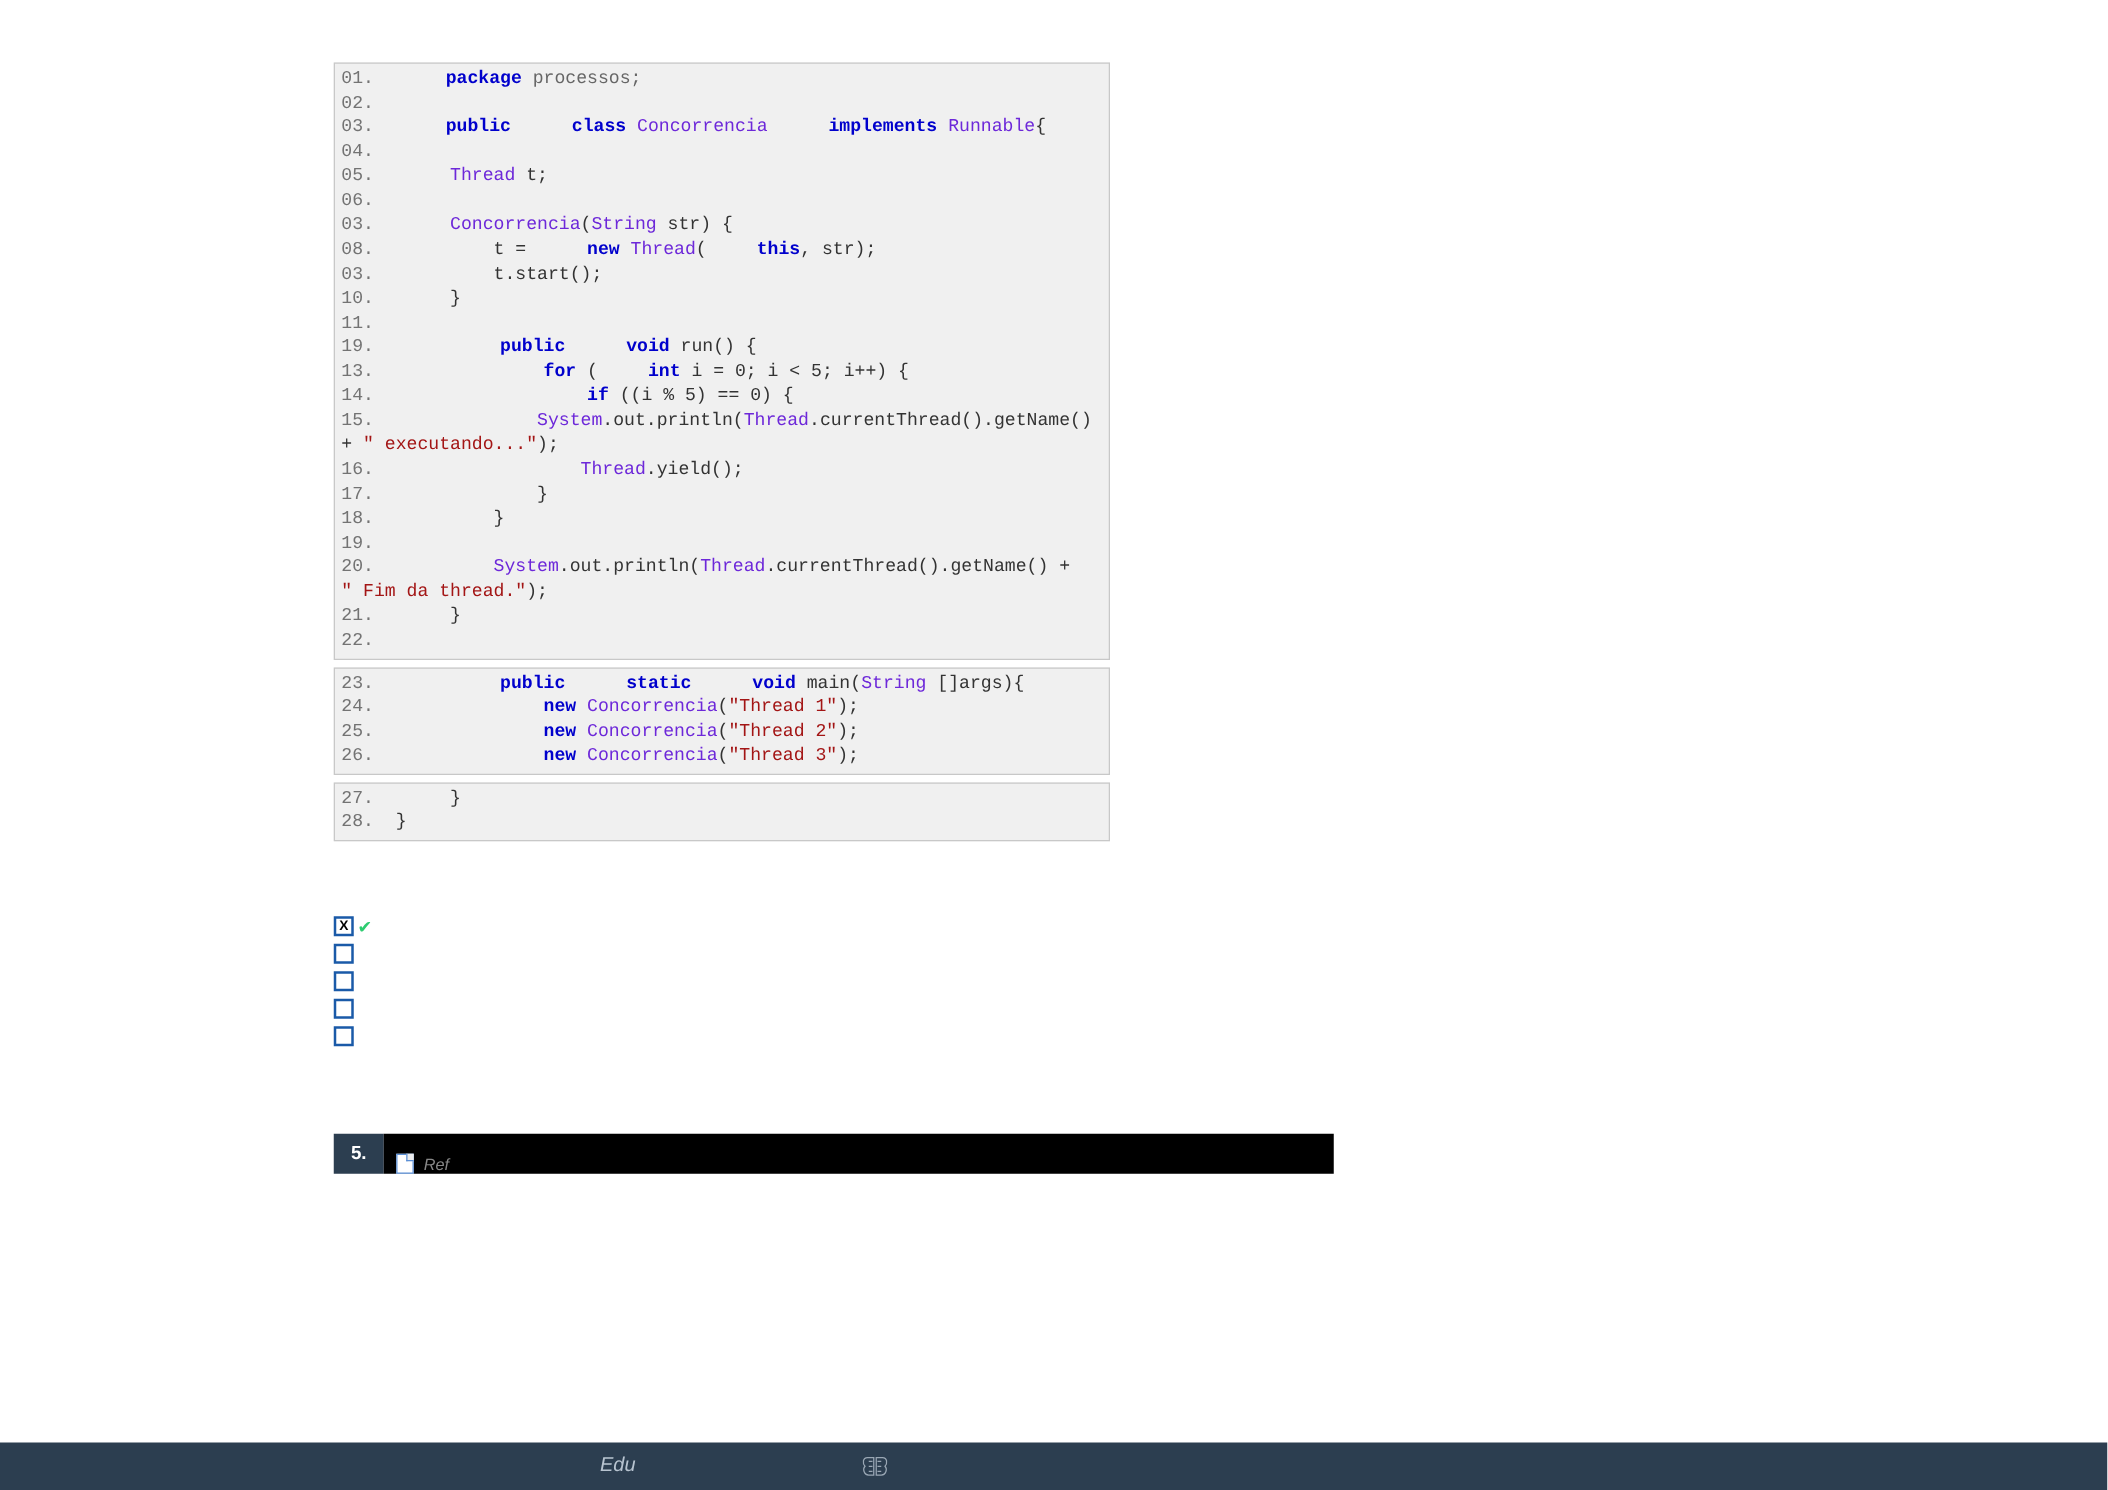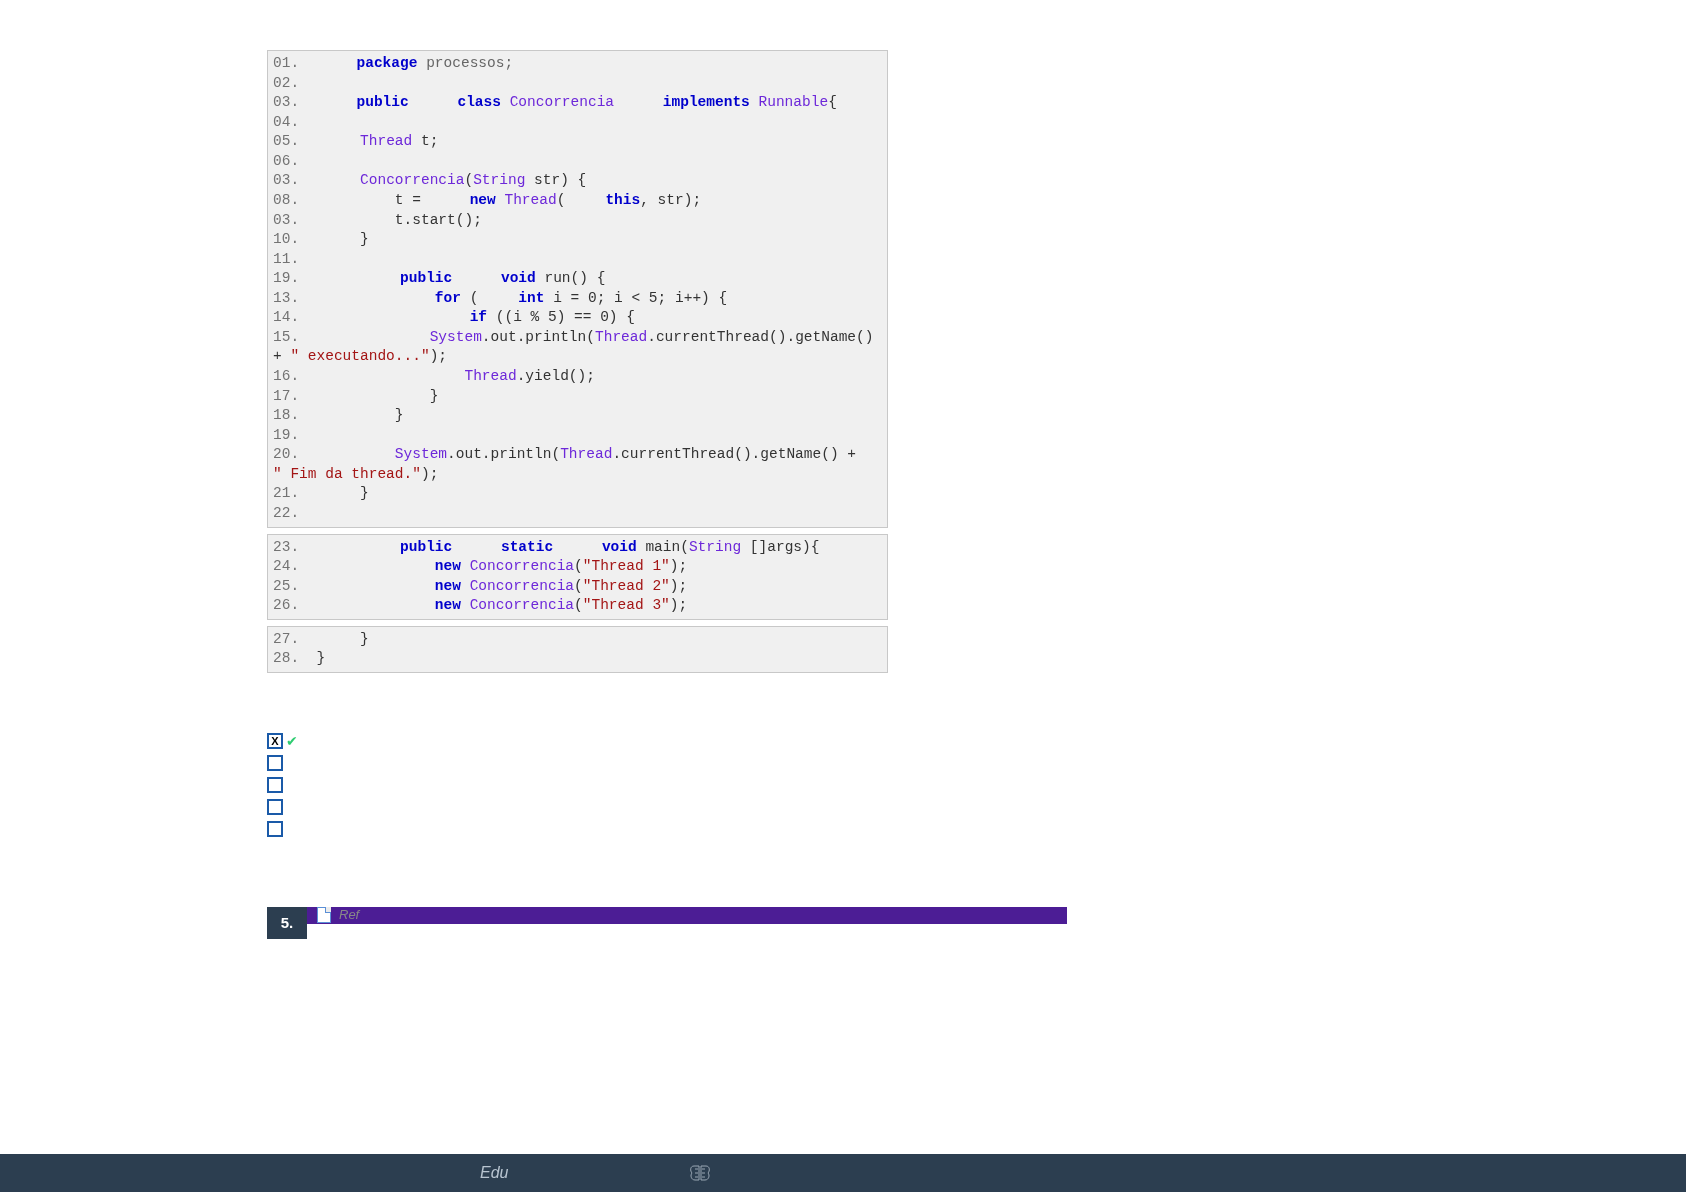--- a/index.html
+++ b/index.html
@@ -70,26 +70,26 @@
       color: #fff;
       font-weight: bold;
       font-size: 15px;
       width: 40px;
       height: 32px;
       display: flex;
       align-items: center;
       justify-content: center;
     }
     .question-body {
-      background: #4c1d95;
+      background: #000000;
       flex: 1;
       display: flex;
-      align-items: flex-start;
+      align-items: flex-end;
       padding: 0 10px;
-      height: 17px;
+      height: 32px;
       color: #888;
       font-size: 13px;
       font-style: italic;
     }
     .page-icon {
       width: 14px;
       height: 16px;
       margin-right: 8px;
       border: 1px solid #5a8fd6;
       background: #fff;

